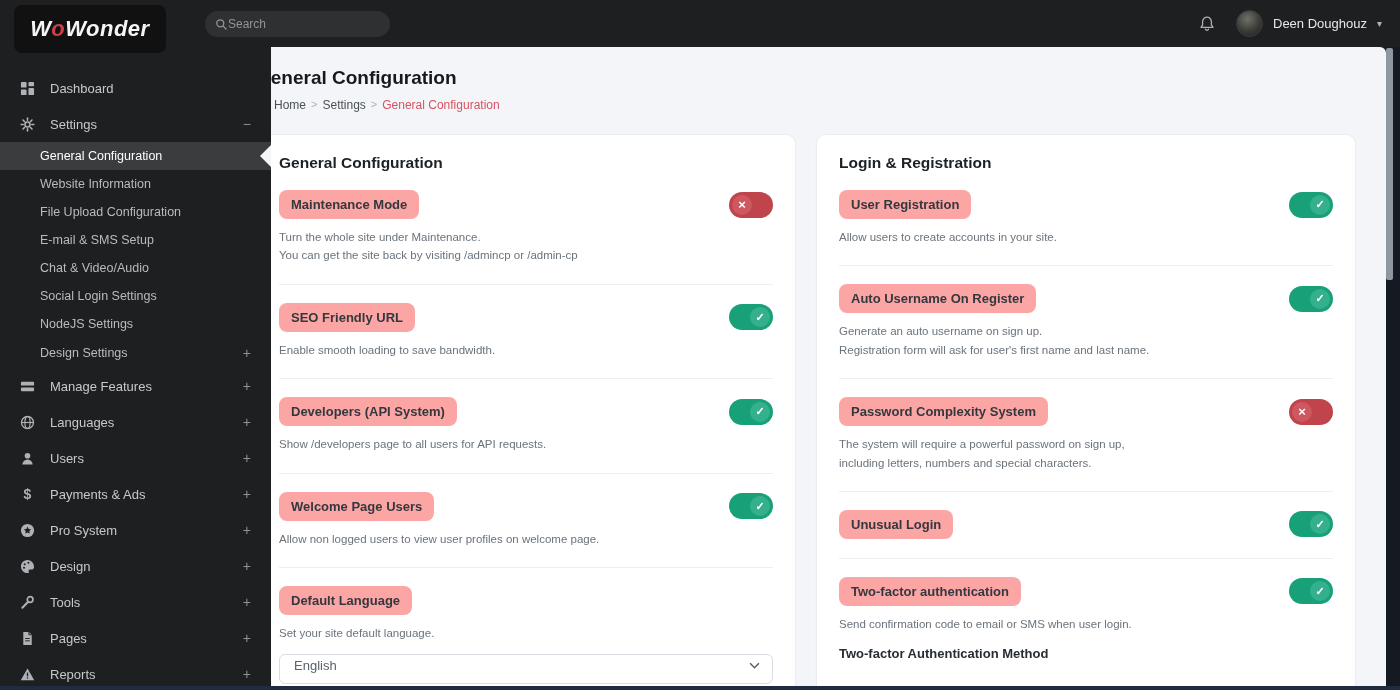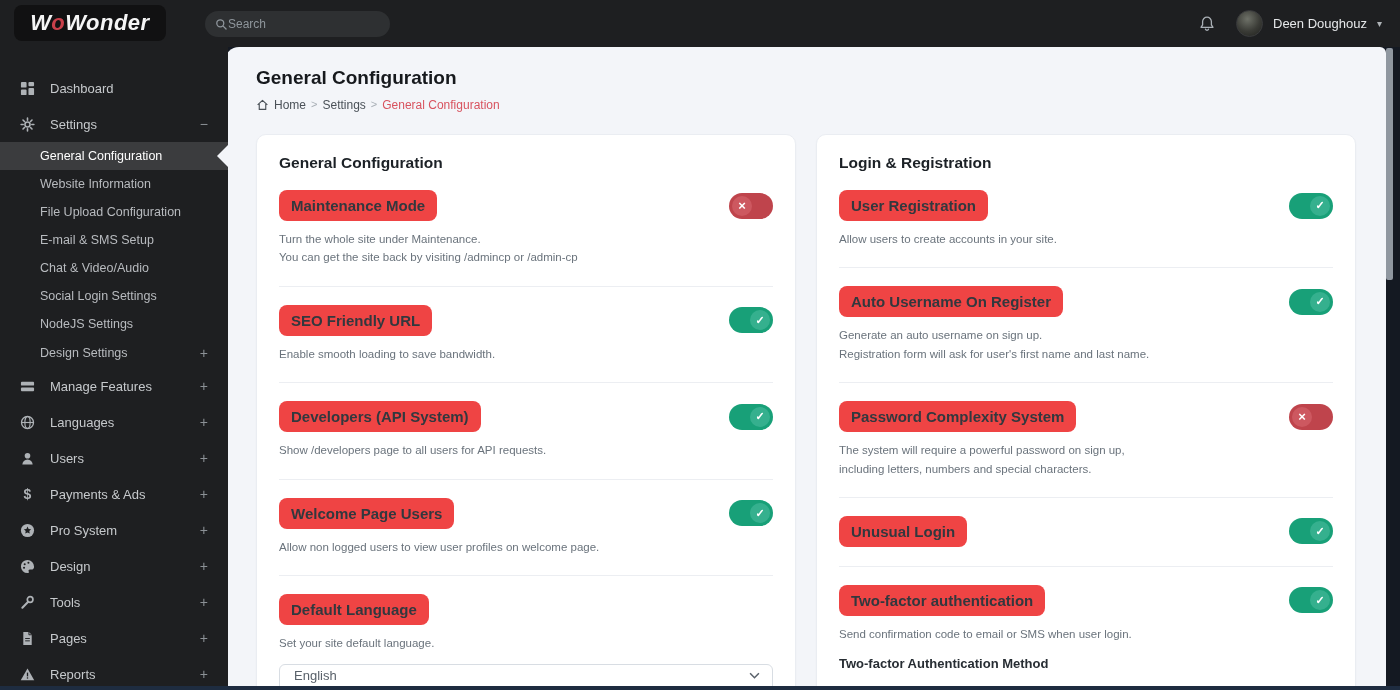--- a/index.html
+++ b/index.html
@@ -1,38 +1,38 @@
 <!DOCTYPE html>
 <html><head>
 <meta charset="utf-8">
 <style>
   * { margin:0; padding:0; box-sizing:border-box; }
   html,body { width:1400px; height:690px; overflow:hidden; }
   body { background:#141922; font-family:"Liberation Sans", sans-serif; position:relative; }
 
   
   .topbar { position:absolute; left:0; top:0; width:1400px; height:47px; background:#1e1f21; z-index:3; }
-  .logo-box { position:absolute; left:14px; top:5px; width:152px; height:36px; background:#111112; border-radius:8px;
+  .logo-box { position:absolute; left:14px; top:5px; width:152px; height:48px; background:#111112; border-radius:8px;
               display:flex; align-items:center; justify-content:center; cursor:pointer; }
   .logo-text { font-size:22px; font-weight:bold; font-style:italic; color:#f5f5f5; letter-spacing:.5px; }
   .logo-text .accent { color:#c9404a; }
   .search-wrap { position:absolute; left:205px; top:11px; width:185px; height:26px; background:#2e3032; border-radius:13px;
                  display:flex; align-items:center; padding:0 10px; }
   .search-wrap input { background:transparent; border:none; outline:none; color:#cfd3d6; font-size:12px; width:130px;
                        font-family:"Liberation Sans", sans-serif; }
   .search-wrap input::placeholder { color:#8e959b; }
   .top-right { position:absolute; right:18px; top:0; height:47px; display:flex; align-items:center; gap:20px; }
   .bell { width:18px; height:18px; cursor:pointer; }
   .user-chunk { display:flex; align-items:center; gap:10px; cursor:pointer; }
   .avatar { width:27px; height:27px; border-radius:50%; background:radial-gradient(circle at 42% 32%, #6e7168, #3a3b36 55%, #1f201d); border:1px solid #3a3b3d; }
   .user-name { color:#e6e8ea; font-size:13px; }
   .caret { color:#aeb2b6; font-size:10px; }
 
   
-  .sidebar { position:absolute; left:0; top:47px; width:228px; height:639px; background:#1e1f21; padding-top:24px; z-index:2; }
+  .sidebar { position:absolute; left:0; top:47px; width:271px; height:639px; background:#1e1f21; padding-top:24px; z-index:2; }
   .side-item { display:flex; align-items:center; gap:15px; padding:10px 20px; color:#c6c9cc; font-size:13px; cursor:pointer; }
   .side-item .s-icon { width:15px; height:15px; flex-shrink:0; display:flex; align-items:center; justify-content:center; }
   .side-item .suffix, .sub-item .suffix { margin-left:auto; color:#8c9196; font-size:14px; }
   .icon-txt { color:#aeb2b6; font-size:14px; font-weight:bold; line-height:1; }
   .sub-item { display:flex; align-items:center; padding:7px 20px 7px 40px; font-size:12.5px; color:#b8bbbf; cursor:pointer; position:relative; }
   .sub-item.active { background:#3b3c3e; color:#ffffff; }
   .sub-item.active::after { content:""; position:absolute; right:0; top:50%; transform:translateY(-50%);
       border-right:11px solid #f3f5f9; border-top:11px solid transparent; border-bottom:11px solid transparent; }
 
   
@@ -44,21 +44,21 @@
   .breadcrumb .crumb { cursor:pointer; }
   .breadcrumb .crumb.current { color:#d8535f; cursor:default; }
 
   .cards { display:flex; gap:20px; margin-top:22px; }
   .card { width:540px; min-height:585px; background:#ffffff; border:1px solid #eaedf2; border-radius:10px;
           padding:19px 22px 24px; box-shadow:0 1px 2px rgba(40,50,70,.04); }
   .card h2 { font-size:15.5px; font-weight:bold; color:#1c2126; }
   .sec { padding:18px 0 19px; border-bottom:1px solid #eceef2; }
   .sec:last-child { border-bottom:none; }
   .row-head { display:flex; align-items:center; justify-content:space-between; }
-  .chip { display:inline-block; background:#ef4444; border-radius:8px; padding:7px 12px; font-size:15px; font-weight:bold; color:#32383e; }
+  .chip { display:inline-block; background:#fca5a5; border-radius:8px; padding:7px 12px; font-size:13px; font-weight:bold; color:#32383e; }
   .desc { font-size:11.5px; color:#6a737c; line-height:1.6; margin-top:9px; }
   .method-label { font-size:13px; font-weight:bold; color:#272d33; margin-top:13px; }
   .select { height:30px; border:1px solid #d8dde3; border-radius:6px; background:#fff; margin-top:12px;
             display:flex; align-items:center; justify-content:space-between; padding:0 12px 8px 14px;
             font-size:13px; color:#59616a; cursor:pointer; }
 
   
   .toggle { width:44px; height:26px; border-radius:13px; position:relative; flex-shrink:0; cursor:pointer; }
   .toggle .knob { position:absolute; top:3px; width:20px; height:20px; border-radius:50%;
                   display:flex; align-items:center; justify-content:center; color:#fff; font-size:11px; font-weight:bold; line-height:1; }

